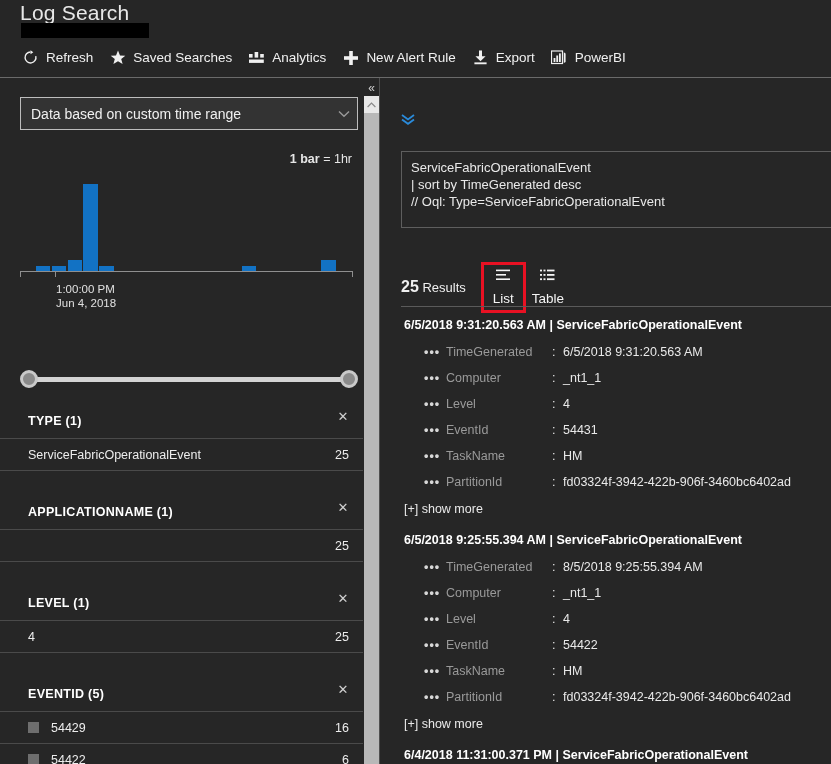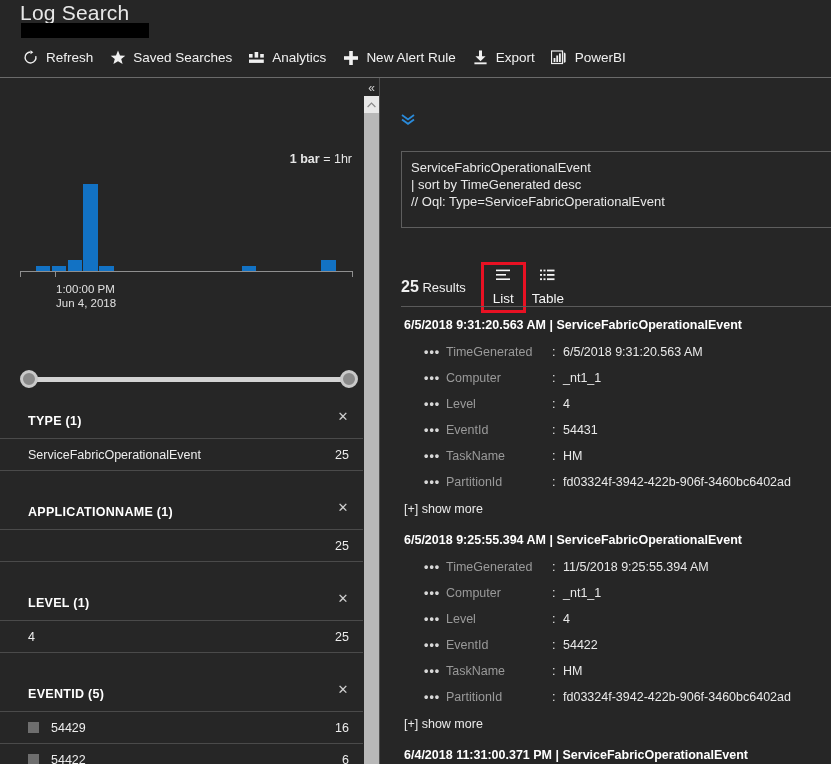--- a/index.html
+++ b/index.html
@@ -165,20 +165,28 @@
           </svg>
         </span>
         <span>PowerBI</span>
       </div>
     </div>
     <div class="hr-top"></div>
   </div>
 
   <div class="left">
 
+    <div class="ddl">
+      <span class="lbl">Data based on custom time range</span>
+      <span class="chev">
+        <svg width="12" height="8" viewBox="0 0 12 8">
+            <path d="M1 1.6 L6 6.3 L11 1.6" stroke="#9a9a9a" stroke-width="1.4" fill="none"></path>
+          </svg>
+      </span>
+    </div>
 
     <div class="barlegend">
       <b>1 bar</b><span> = 1hr</span>
     </div>
 
     <div class="chart">
       <div class="plot" id="histo">
           <div class="bar" style="left: 15.8571px; width: 14.3571px; height: 5.4375px; background: rgb(18, 114, 196);"></div>
           <div class="bar" style="left: 31.7143px; width: 14.3571px; height: 5.4375px; background: rgb(18, 114, 196);"></div>
           <div class="bar" style="left: 47.5714px; width: 14.3571px; height: 10.875px; background: rgb(18, 114, 196);"></div>
@@ -365,21 +373,21 @@
             <span class="v">fd03324f-3942-422b-906f-3460bc6402ad</span>
           </div>
           <div class="showmore">[+] show more</div>
         </div>
         <div class="rec">
           <div class="rec-head">6/5/2018 9:25:55.394 AM | ServiceFabricOperationalEvent</div>
           <div class="kv">
             <span class="dots">•••</span>
             <span class="k">TimeGenerated</span>
             <span class="c">:</span>
-            <span class="v">11/5/2018 9:25:55.394 AM</span>
+            <span class="v">8/5/2018 9:25:55.394 AM</span>
           </div>
           <div class="kv">
             <span class="dots">•••</span>
             <span class="k">Computer</span>
             <span class="c">:</span>
             <span class="v">_nt1_1</span>
           </div>
           <div class="kv">
             <span class="dots">•••</span>
             <span class="k">Level</span>

